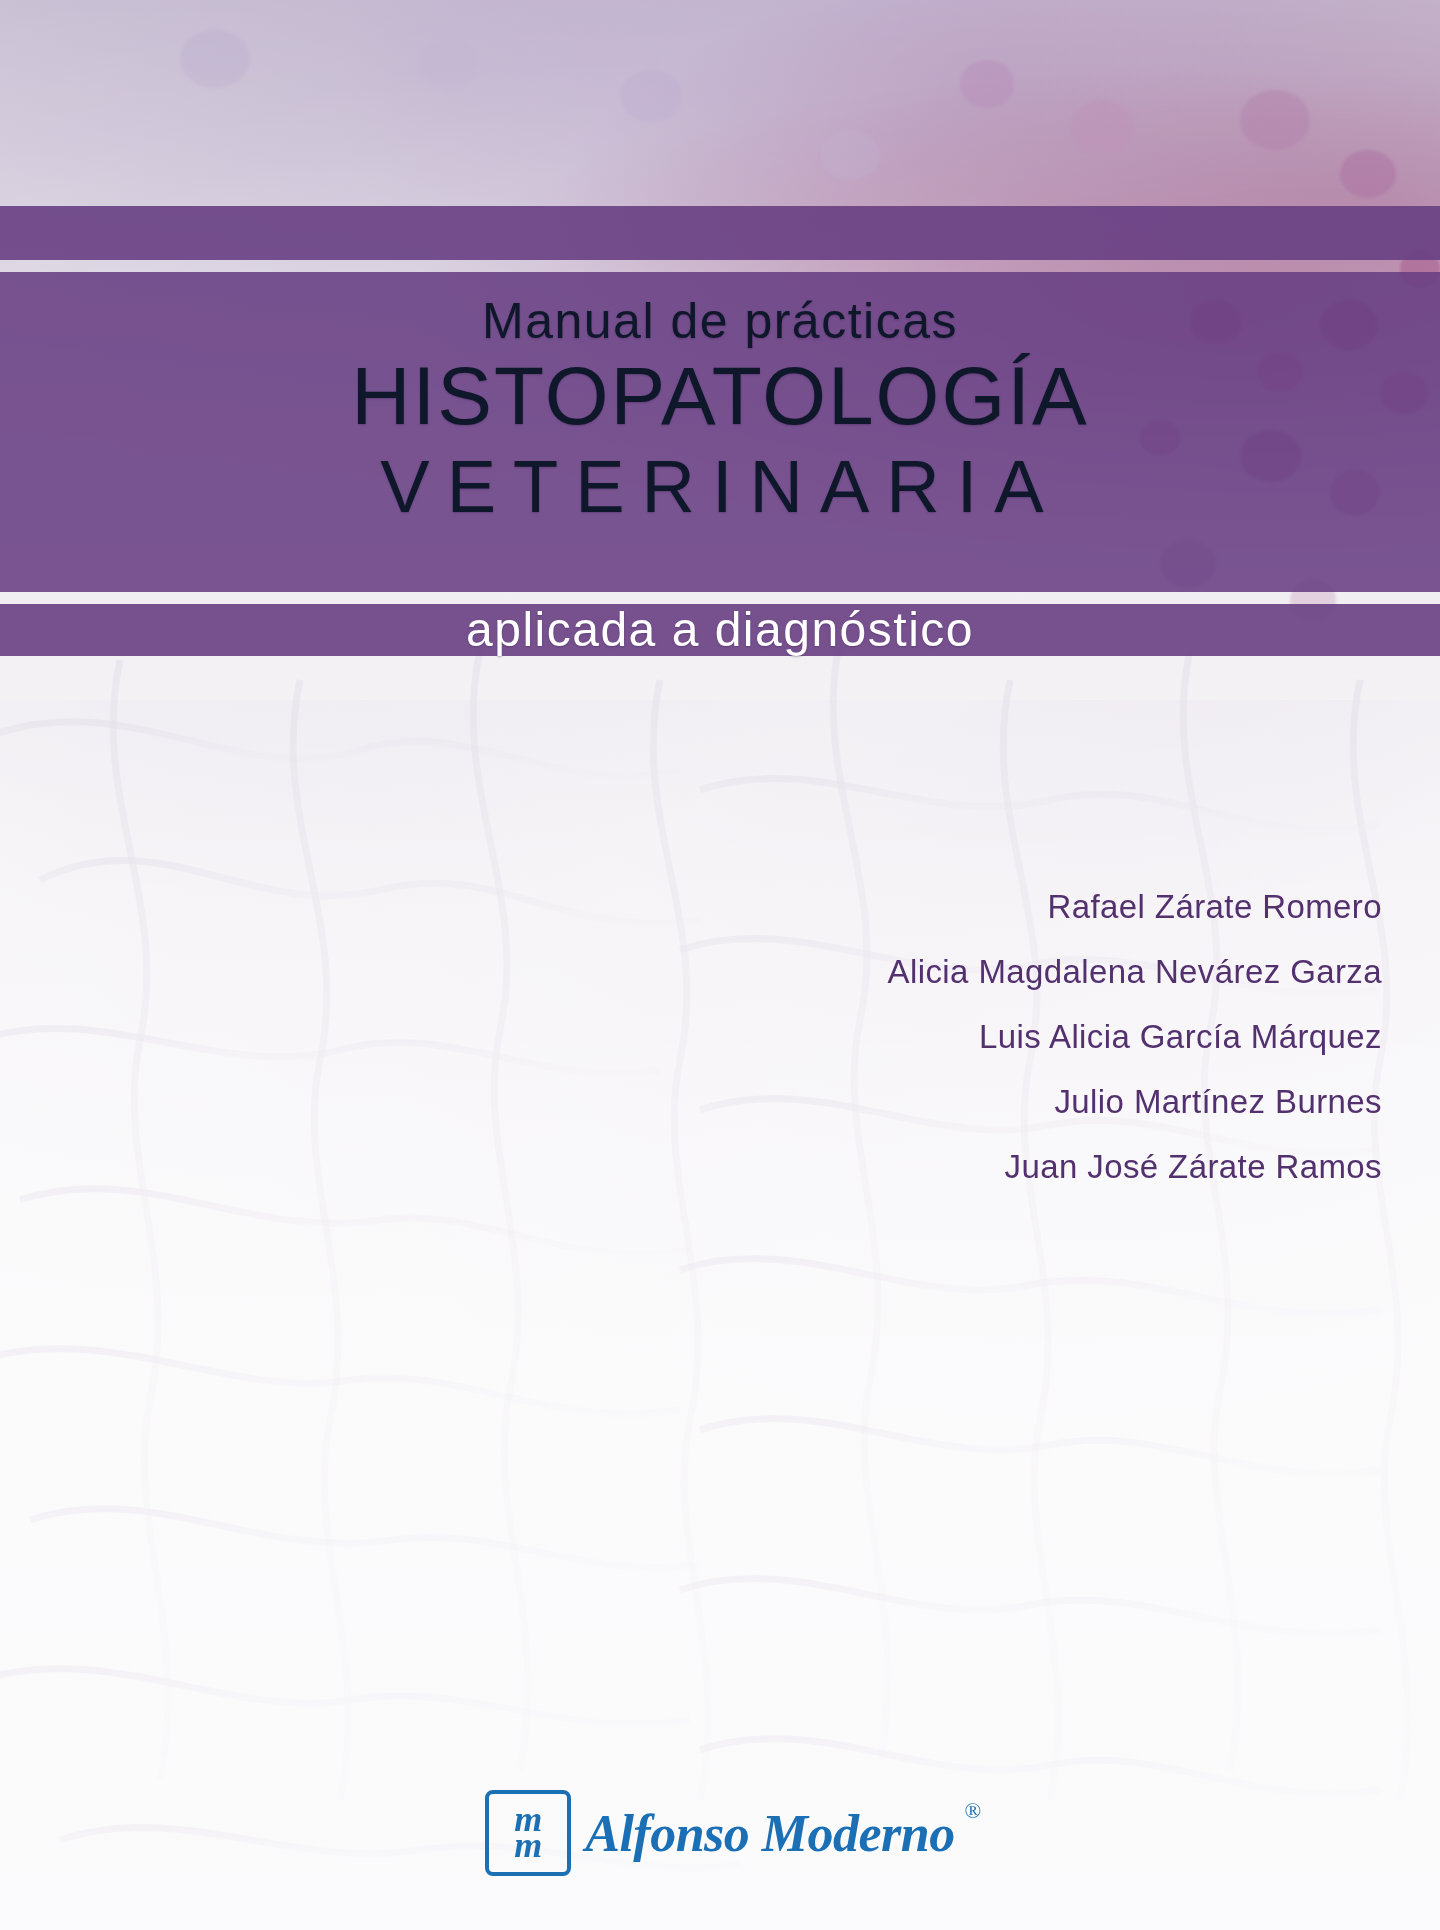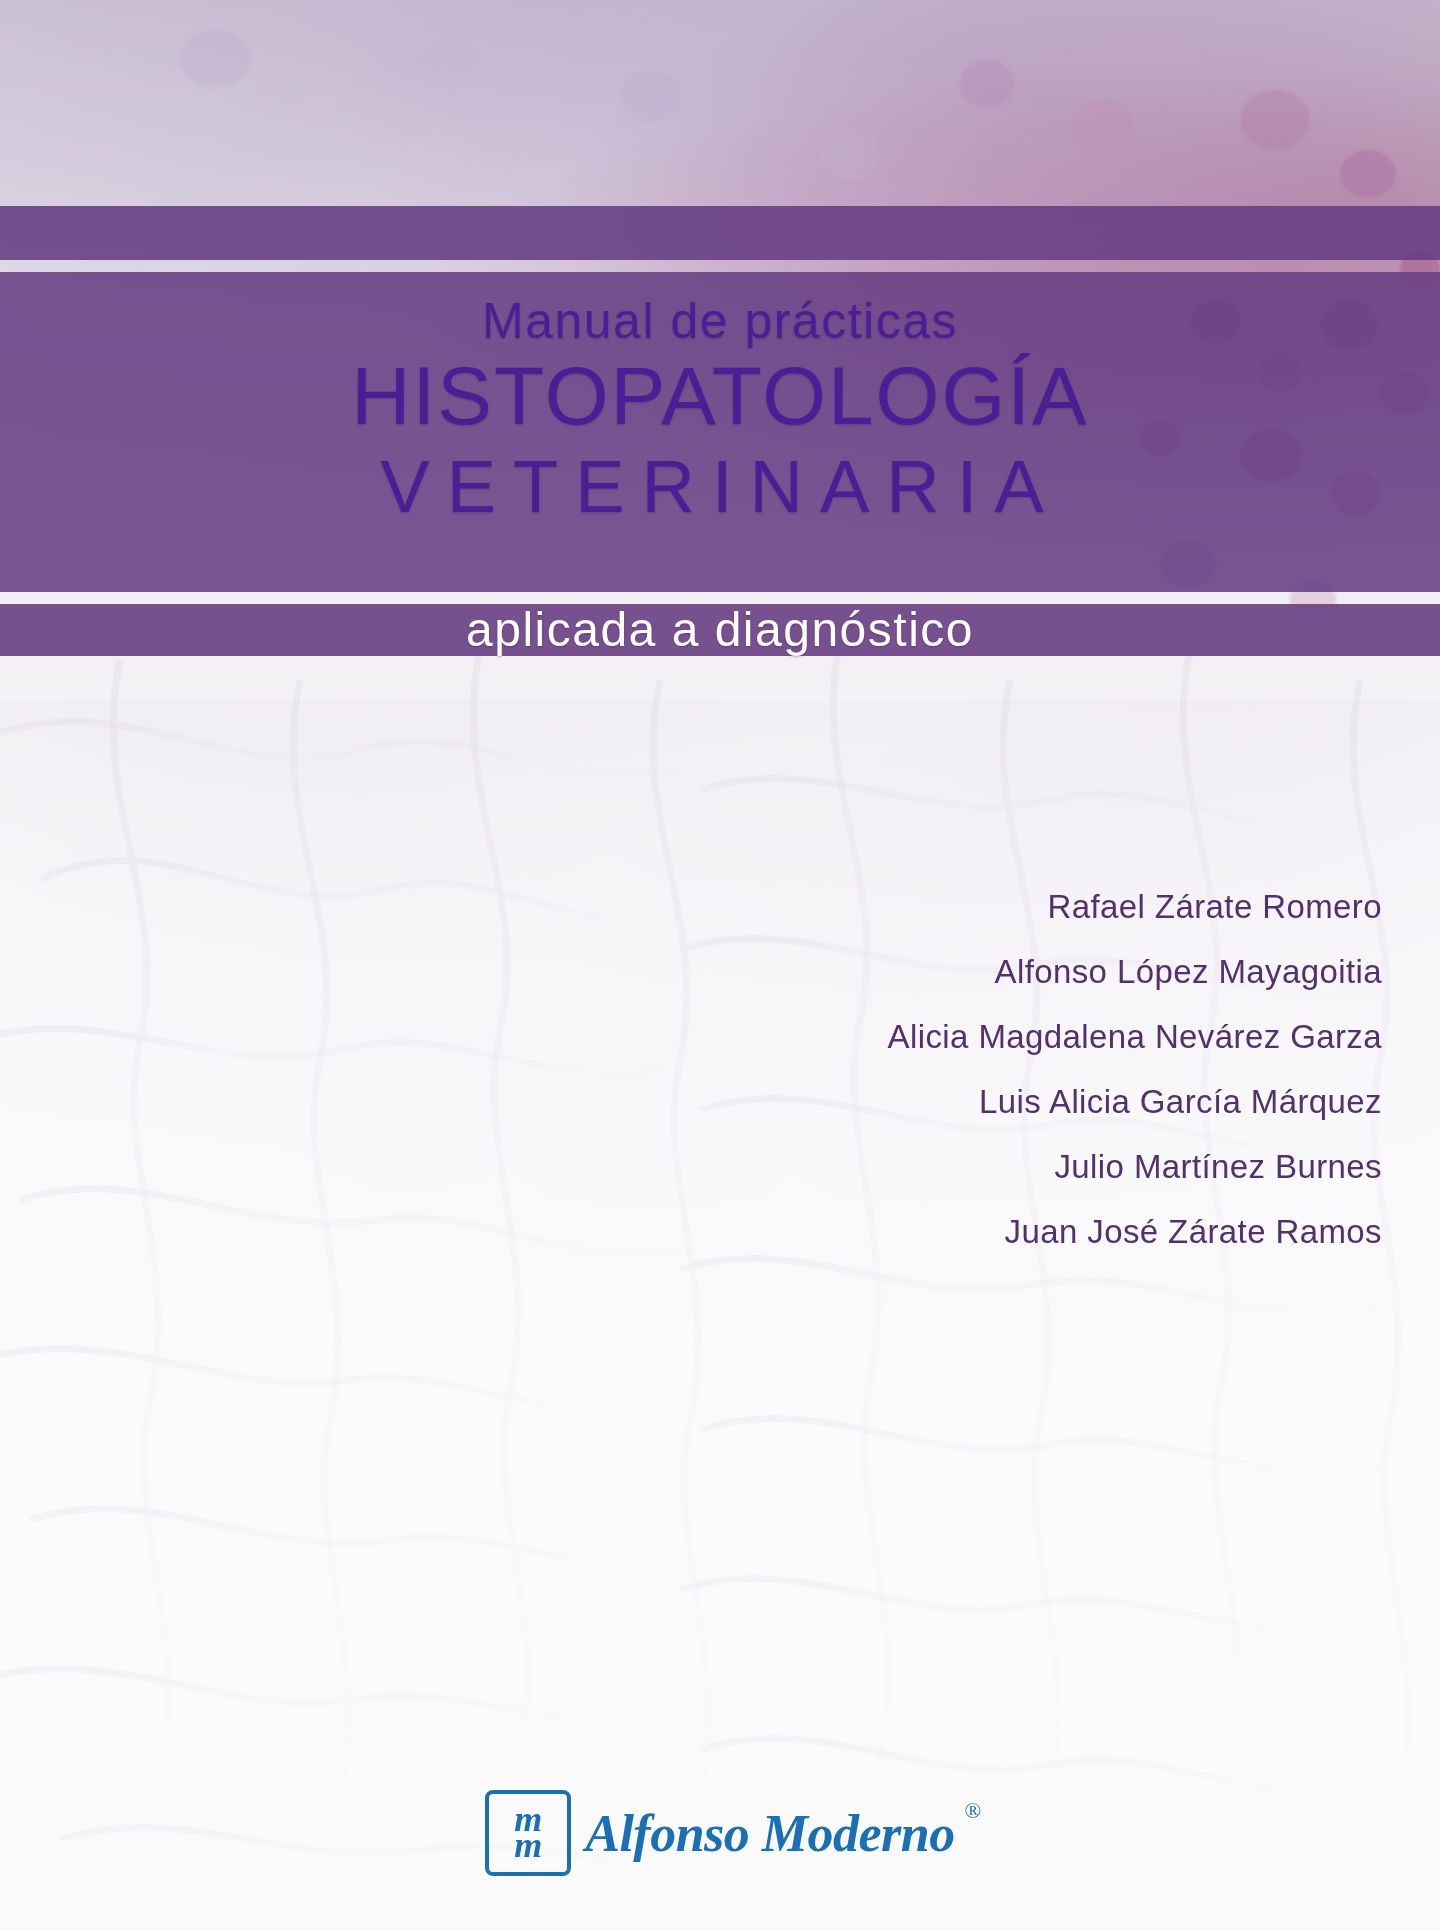--- a/index.html
+++ b/index.html
@@ -88,21 +88,21 @@
     height: 52px;
     background: rgba(104,63,131,0.90);
   }
 
   .title-wrap {
     position: absolute;
     left: 0;
     top: 272px;
     width: 1440px;
     height: 320px;
-    color: #4c1d95;
+    color: #0f172a;
     text-align: center;
   }
   .t-manual {
     font-size: 50px;
     font-weight: 400;
     letter-spacing: 1.5px;
     line-height: 1;
     margin-top: 24px;
     text-shadow: 0 1px 2px rgba(60,30,80,0.35);
   }
@@ -269,21 +269,20 @@
     <div class="t-manual">Manual de prácticas</div>
     <div class="t-histo">HISTOPATOLOGÍA</div>
     <div class="t-vet">VETERINARIA</div>
   </div>
   <div style="position:absolute;left:0;top:592px;width:1440px;text-align:center;color:#ffffff;">
     <div class="t-aplicada">aplicada a diagnóstico</div>
   </div>
 
   <div class="authors">
     <div class="author">Rafael Zárate Romero</div>
-    <div class="author">Alfonso López Mayagoitia</div>
     <div class="author">Alicia Magdalena Nevárez Garza</div>
     <div class="author">Luis Alicia García Márquez</div>
     <div class="author">Julio Martínez Burnes</div>
     <div class="author">Juan José Zárate Ramos</div>
   </div>
 
   <div class="logo">
     <div class="logo-mark">
       <span>m</span>
       <span>m</span>

